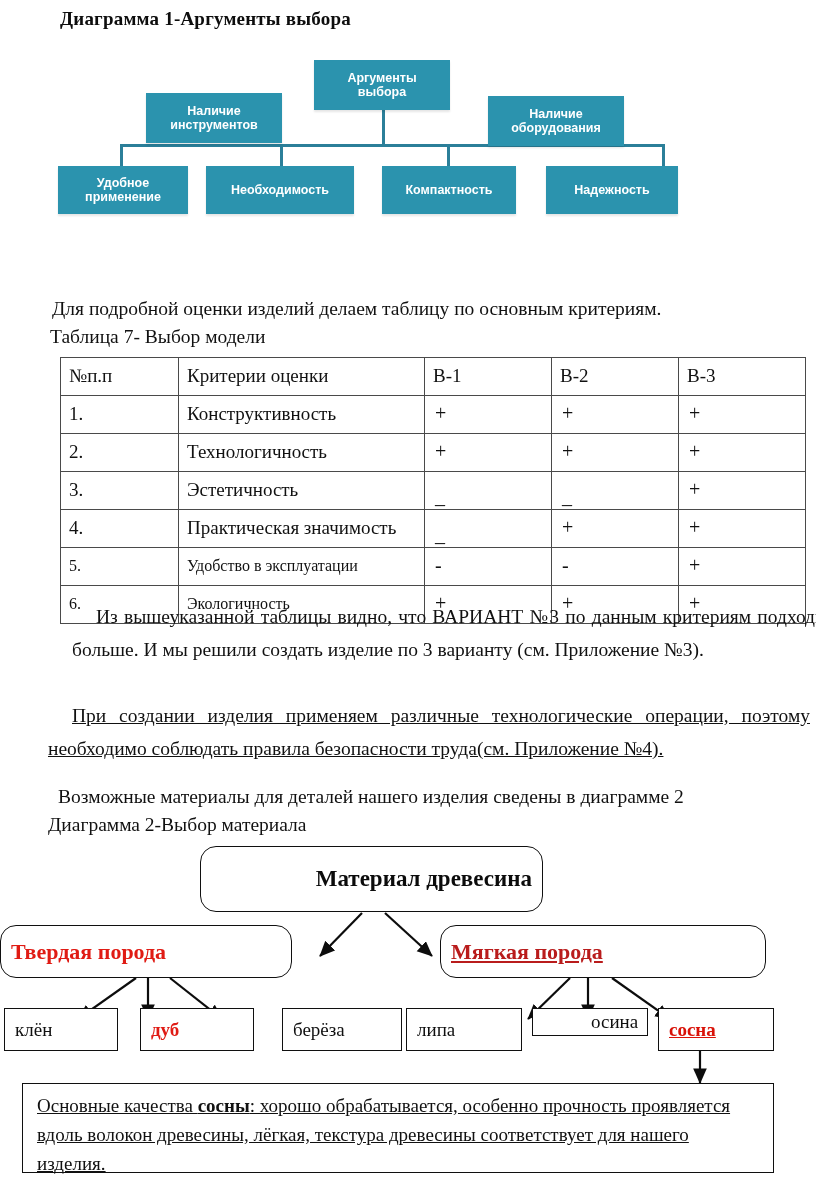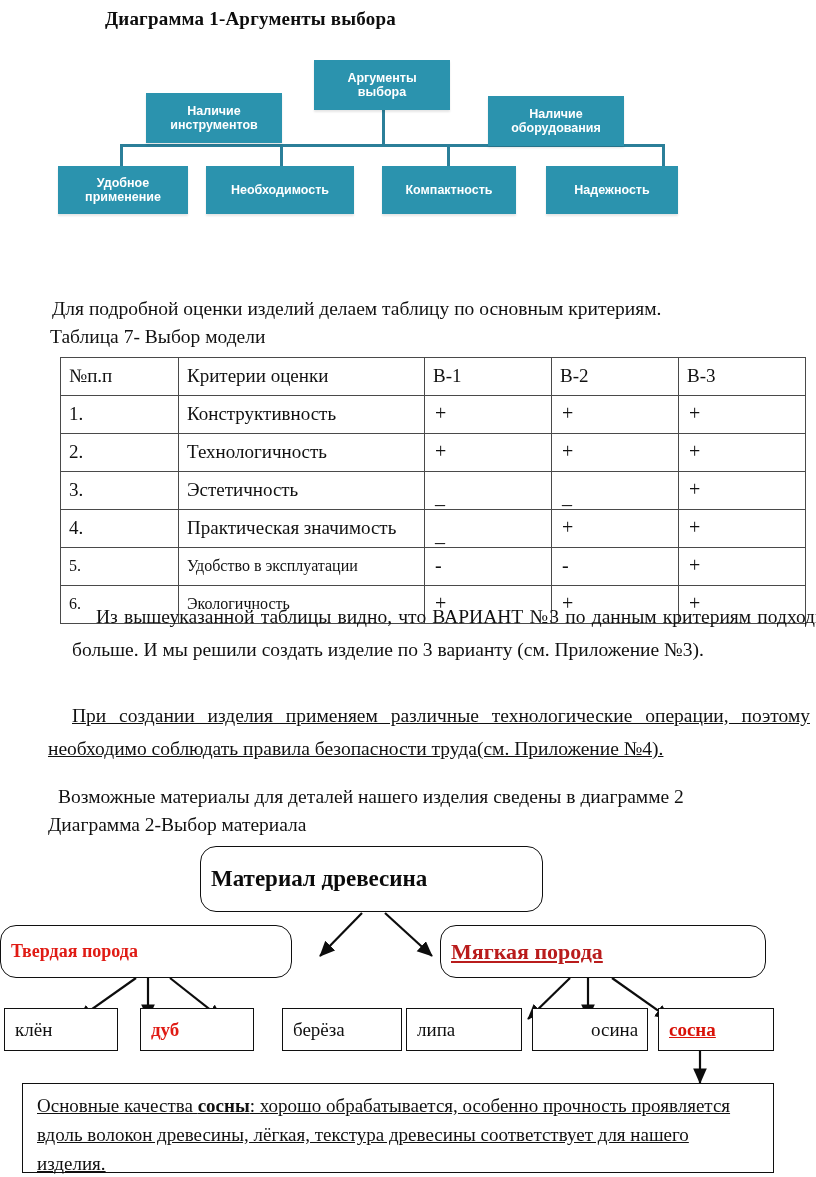--- a/index.html
+++ b/index.html
@@ -77,24 +77,24 @@
   #diagram2{position:absolute;left:0;top:840px;width:816px;height:337px;}
   .wbox{
     position:absolute;
     background:#ffffff;
     border:1.6px solid #101010;
     box-sizing:border-box;
     display:flex;align-items:center;
     font-family:"Liberation Serif", serif;
   }
   .wbox.round{border-radius:16px;}
-  .wbox.center{justify-content:flex-start;}
+  .wbox.center{justify-content:flex-end;}
   .wbox .txt{padding:0 10px;}
   .lbl-root{font-size:23px;font-weight:bold;color:#0b0b0b;}
-  .lbl-hard{font-size:18px;font-weight:bold;color:#e01b14;}
+  .lbl-hard{font-size:22px;font-weight:bold;color:#e01b14;}
   .lbl-soft{font-size:22px;font-weight:bold;color:#b91c1c;text-decoration:underline;}
   .leaf{font-size:19px;color:#101010;}
   .leaf.red{color:#e01b14;font-weight:bold;}
   .leaf.redu{color:#d91208;font-weight:bold;text-decoration:underline;}
   .note{
     position:absolute;
     border:1.6px solid #101010;
     box-sizing:border-box;
     background:#fff;
     font-size:19px;
@@ -103,21 +103,21 @@
     color:#111;
   }
   .note b{font-weight:bold;}
   svg.arrows{position:absolute;left:0;top:0;width:816px;height:337px;overflow:visible;}
 </style>
 </head>
 <body>
 
 <div class="page">
 
-  <div class="h-title" style="left:60px;top:8px;margin-left:45px;">Диаграмма 1-Аргументы выбора</div>
+  <div class="h-title" style="left:60px;top:8px;">Диаграмма 1-Аргументы выбора</div>
 
   <div id="diagram1">
 
     <div class="tline" style="left:382px;top:42px;width:2.5px;height:54px;"></div>
     <div class="tline" style="left:120px;top:96px;width:544px;height:2.5px;"></div>
     <div class="tline" style="left:120px;top:96px;width:2.5px;height:22px;"></div>
     <div class="tline" style="left:280px;top:96px;width:2.5px;height:22px;"></div>
     <div class="tline" style="left:447px;top:96px;width:2.5px;height:22px;"></div>
     <div class="tline" style="left:662px;top:96px;width:2.5px;height:22px;"></div>
 
@@ -262,21 +262,21 @@
     </div>
     <div class="wbox" style="left:140px;top:168px;width:114px;height:43px;">
       <span class="txt leaf red">дуб</span>
     </div>
     <div class="wbox" style="left:274px;top:168px;width:120px;height:43px;margin-left:8px;">
       <span class="txt leaf">берёза</span>
     </div>
     <div class="wbox" style="left:406px;top:168px;width:116px;height:43px;">
       <span class="txt leaf">липа</span>
     </div>
-    <div class="wbox" style="left:532px;top:168px;width:116px;height:43px;padding-left:48px;">
+    <div class="wbox" style="left:532px;top:168px;width:116px;height:28px;padding-left:48px;">
       <span class="txt leaf">осина</span>
     </div>
     <div class="wbox" style="left:658px;top:168px;width:116px;height:43px;">
       <span class="txt leaf redu">сосна</span>
     </div>
 
     <div class="note" style="left:22px;top:243px;width:752px;height:90px;text-decoration:underline;">
       <span>Основные качества </span><b>сосны</b><span>: хорошо обрабатывается, особенно прочность проявляется вдоль волокон древесины, лёгкая, текстура древесины соответствует для нашего изделия.</span>
     </div>
   </div>

